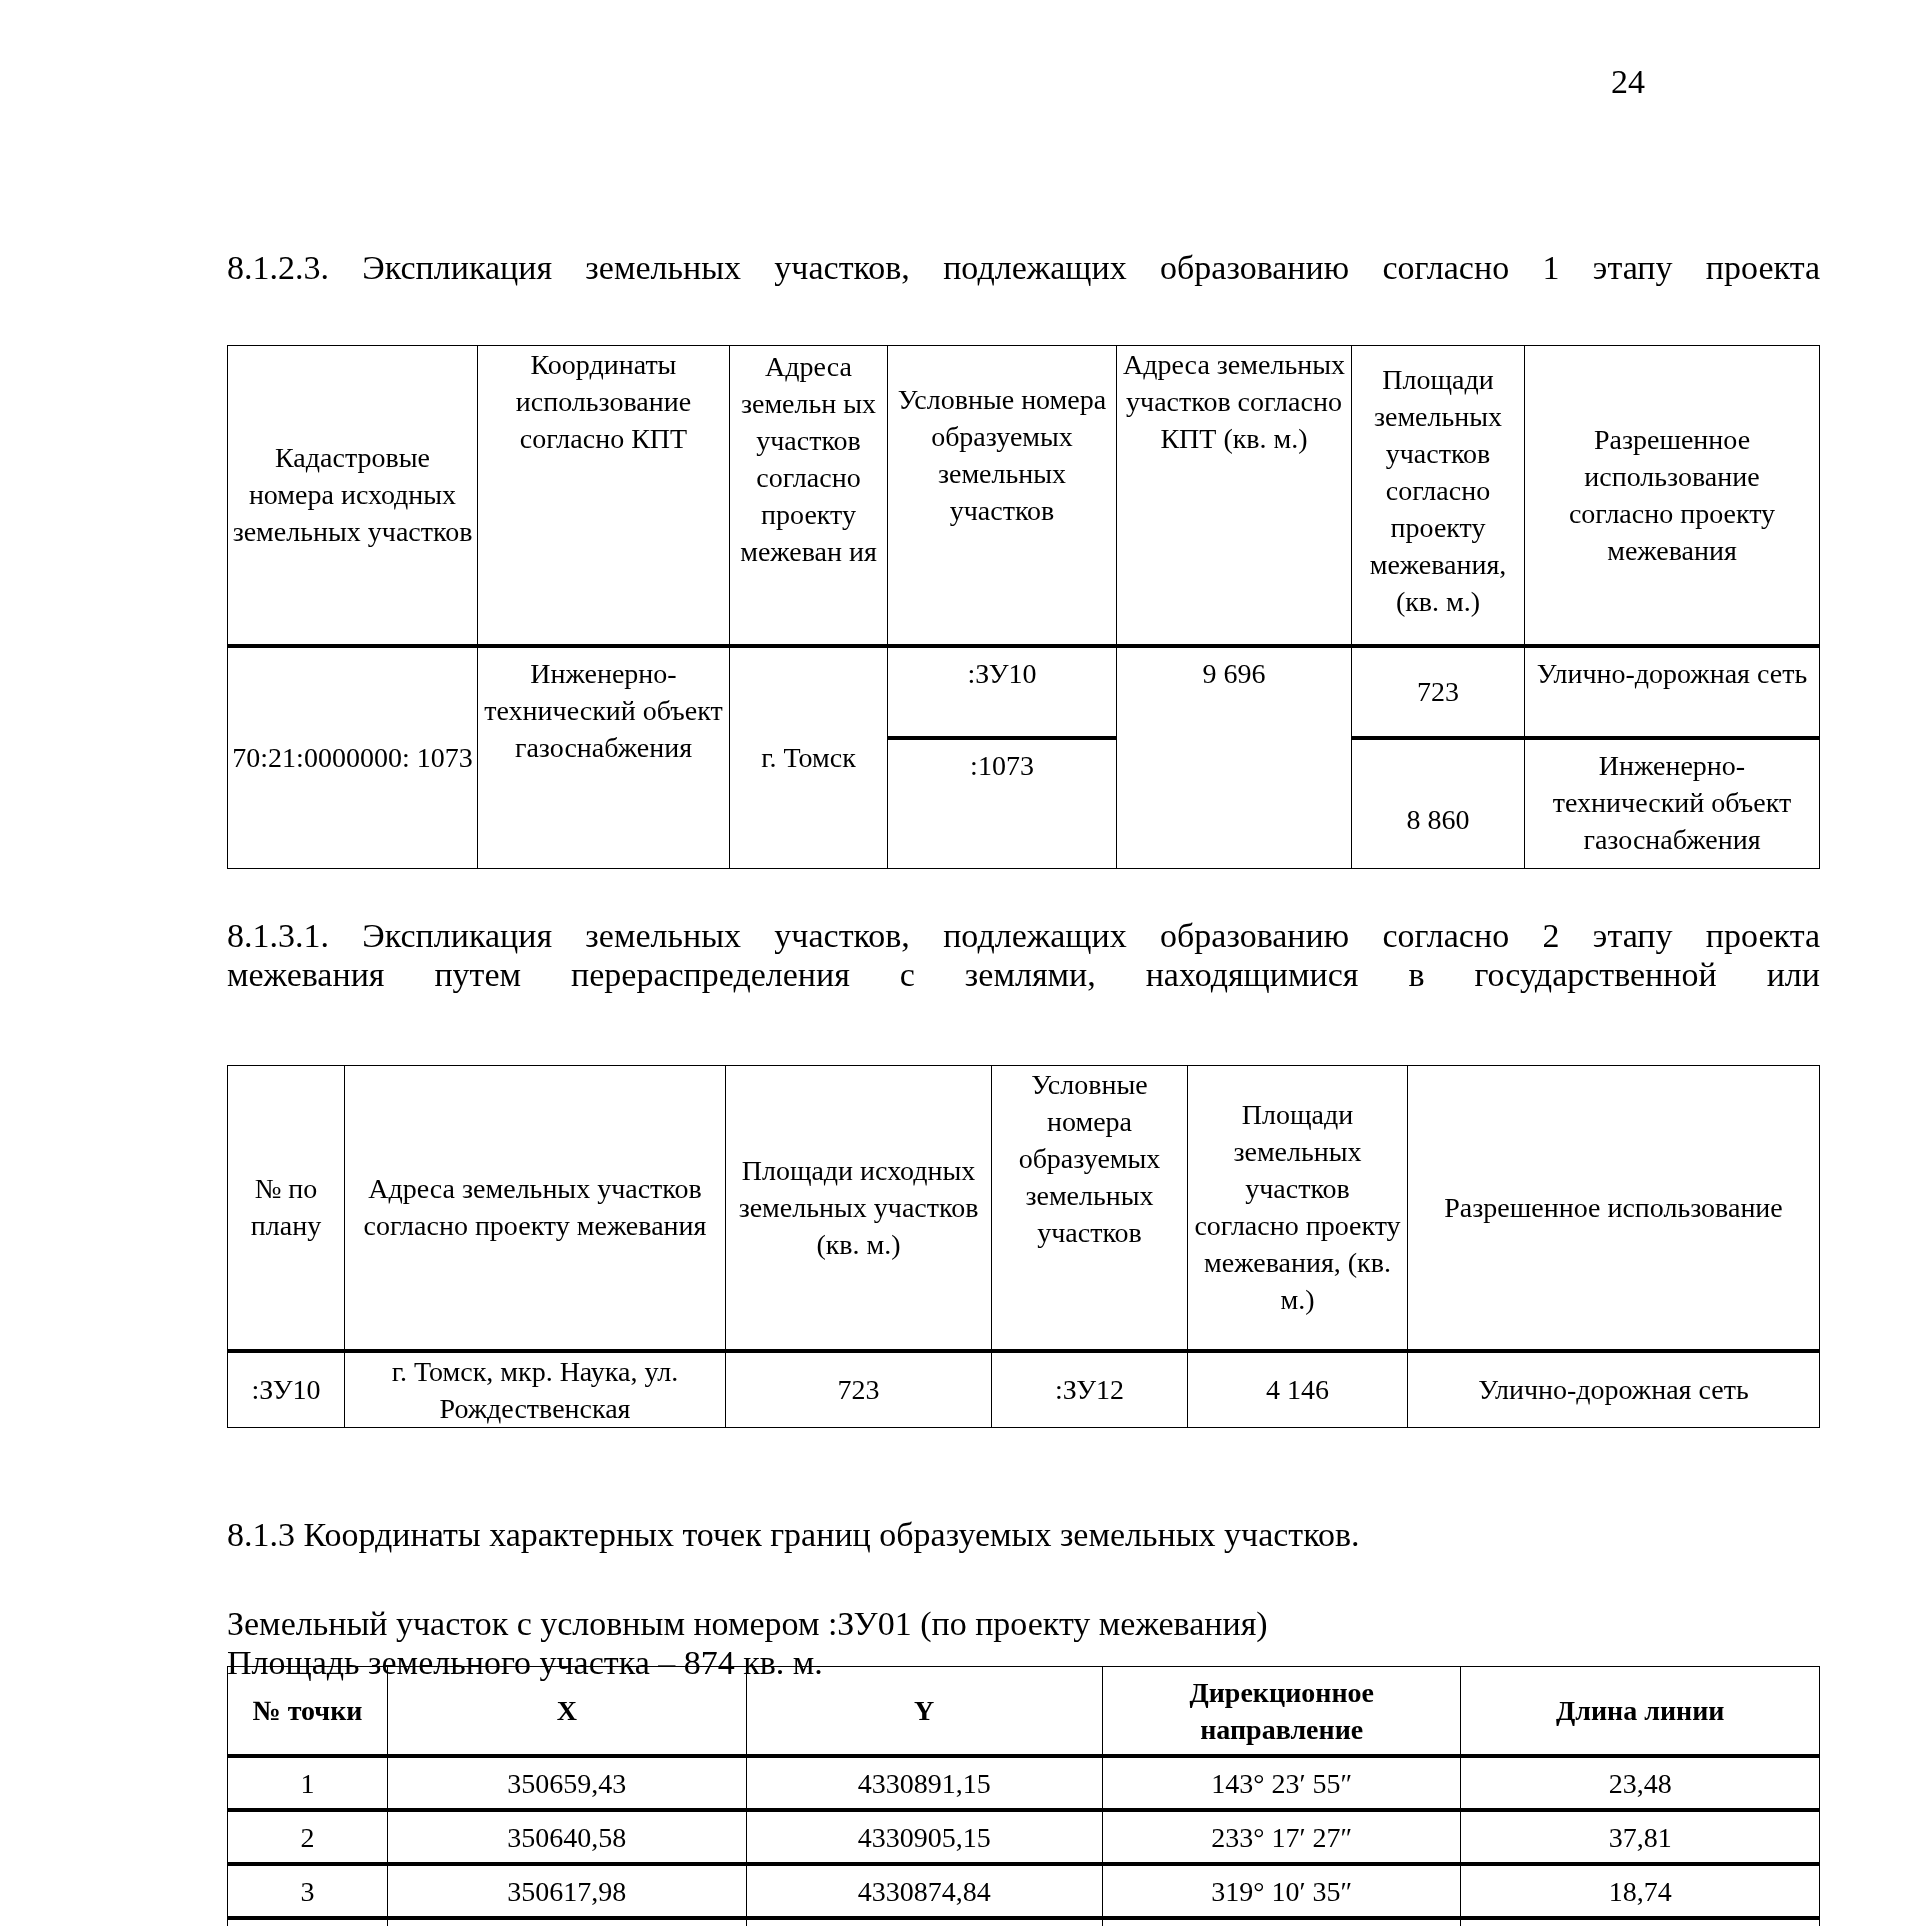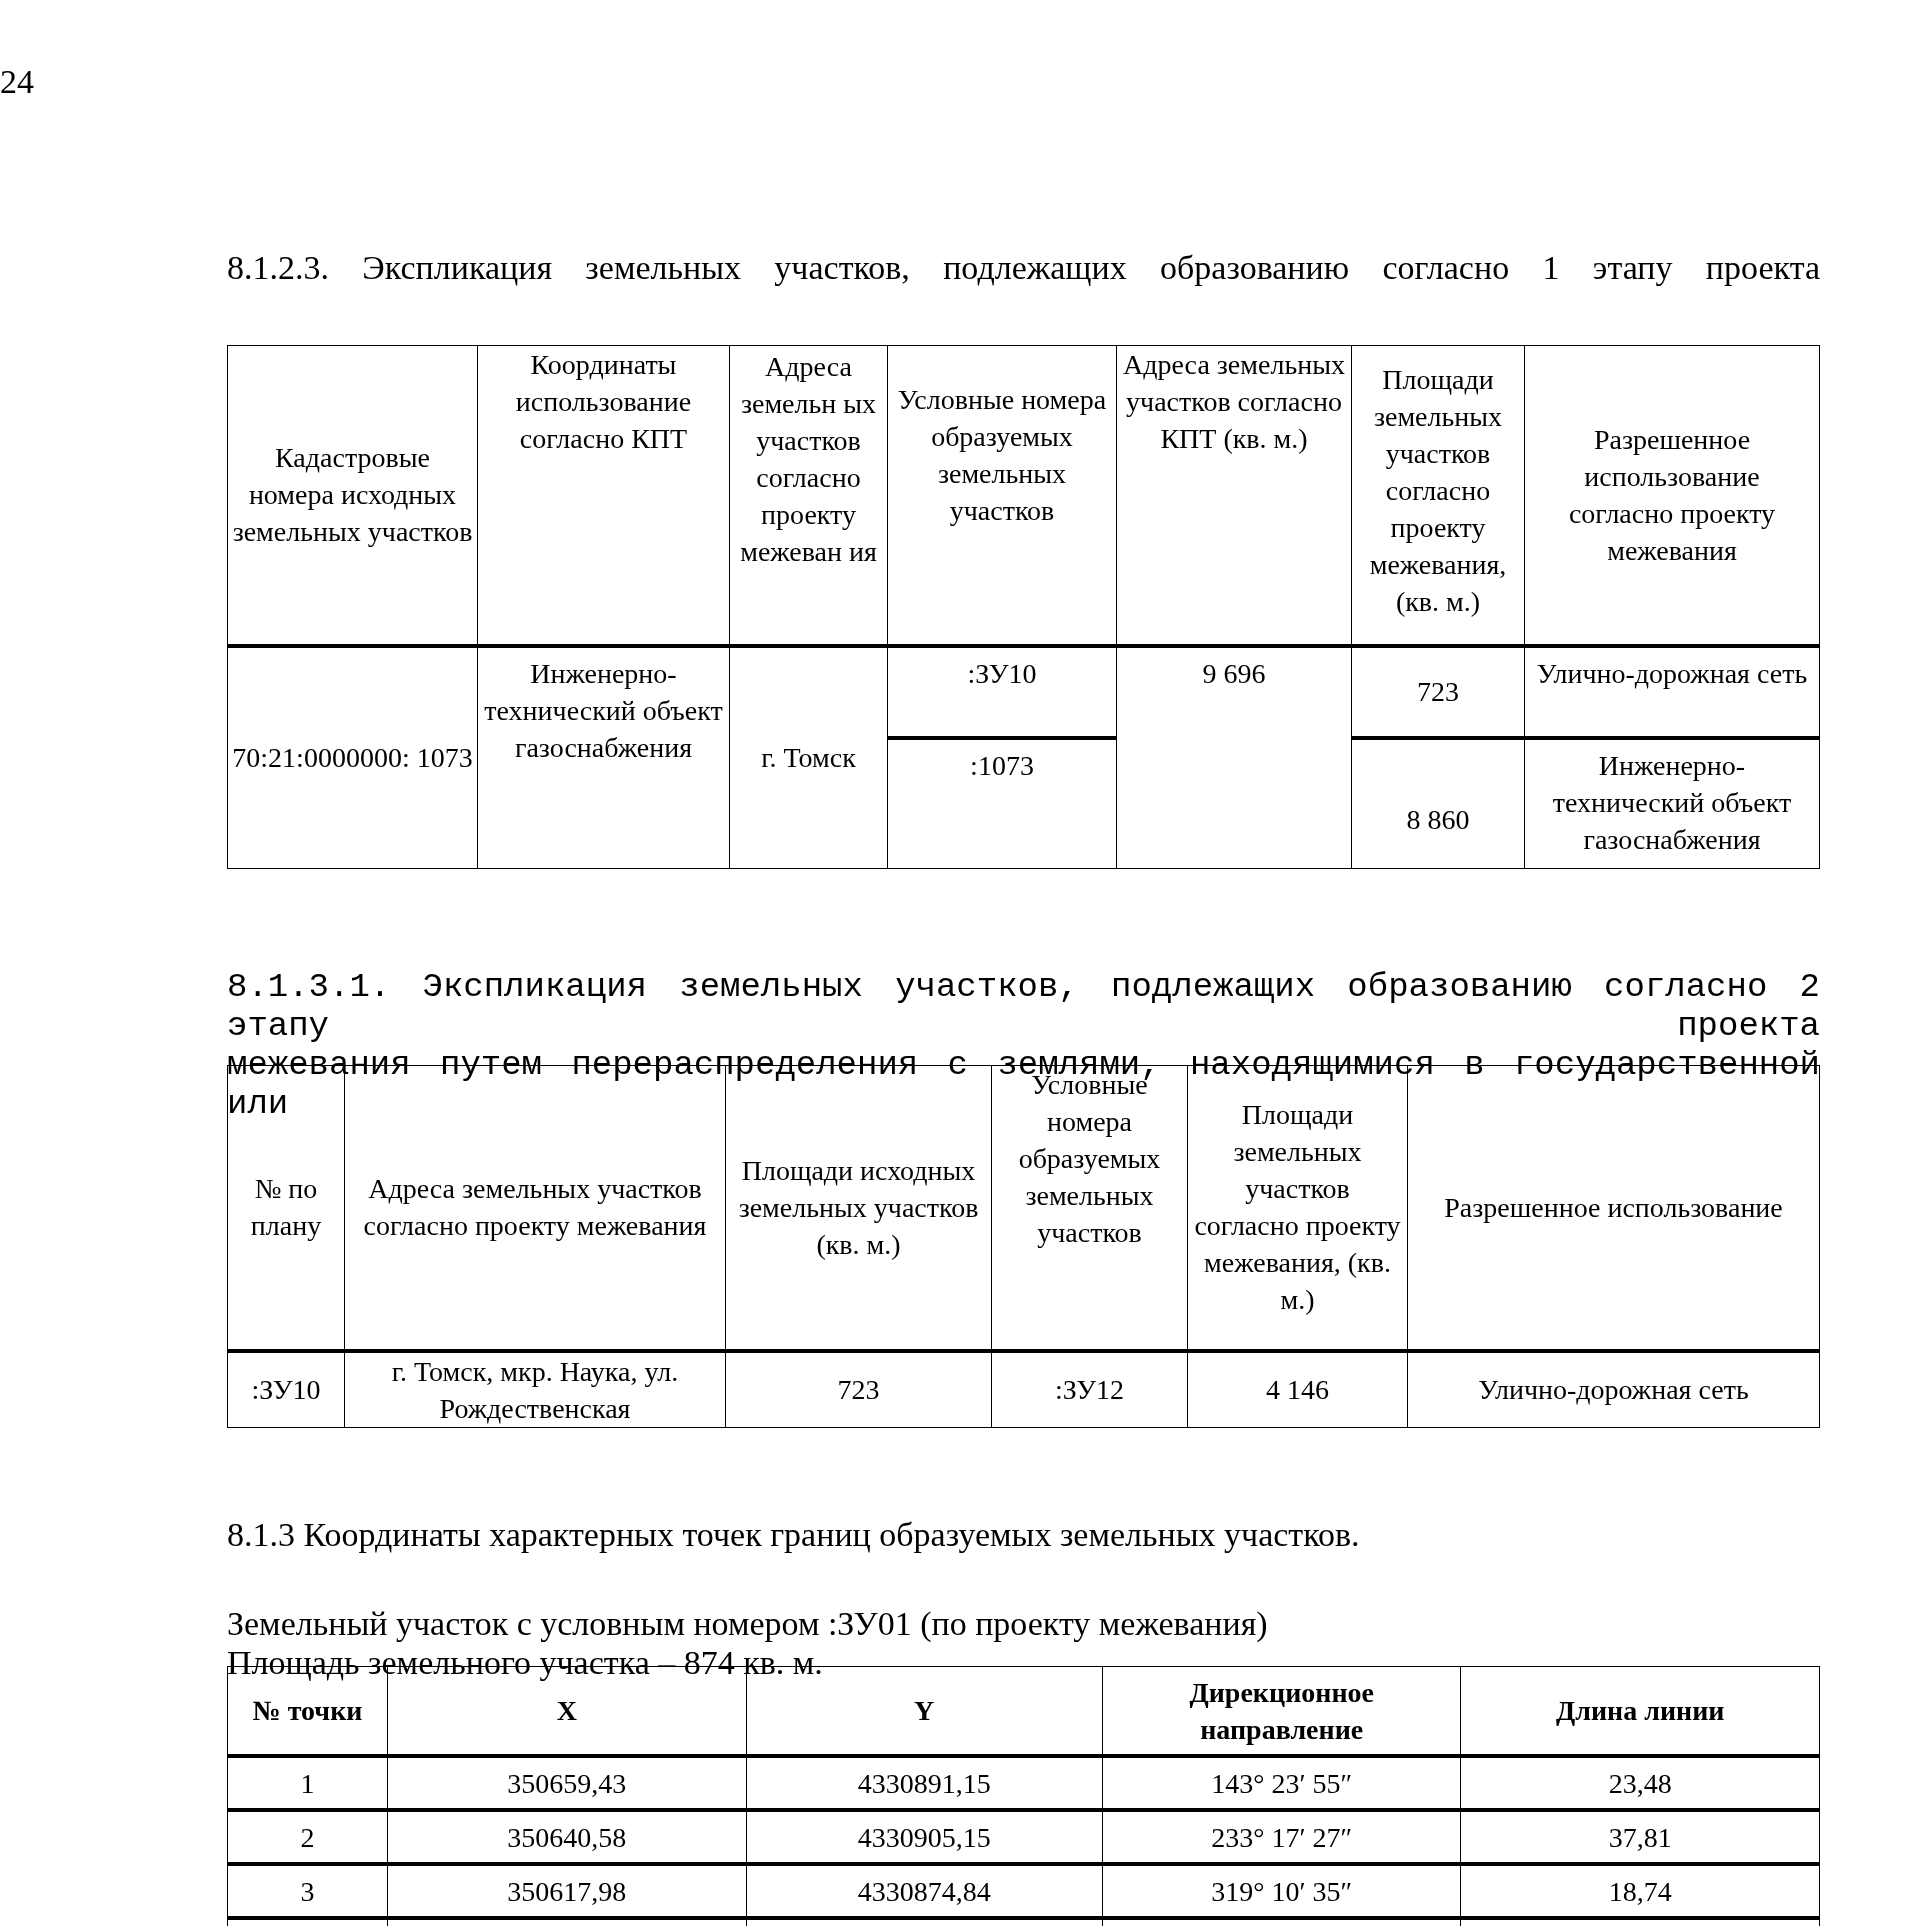--- a/index.html
+++ b/index.html
@@ -2,21 +2,21 @@
 <html style="font-size:6.2px"><head>
   <meta charset="utf-8">
   <style>
     html, body { margin: 0; padding: 0; background: #ffffff; }
     body {
       width: 1911px; height: 2703px; position: relative; overflow: hidden;
       font-family: "Liberation Serif", "DejaVu Serif", serif;
       color: #000000;
     }
     .page-number {
-      position: absolute; top: 65px; left: 0; width: 1645px; text-align: left;
+      position: absolute; top: 65px; left: 0; width: 1645px; text-align: right;
       font-size: 34px; line-height: 1;
     }
     .para {
       position: absolute; left: 227px; width: 1593px;
       font-size: 34px; line-height: 39px; text-align: justify;
       text-align-last: left;
       margin-top: 38px;
     }
     .line { display: block; }
     .just { text-align: justify; text-align-last: justify; }
@@ -73,21 +73,21 @@
     <td class="thickTop" style="padding-top:7.7px;">Улично-дорожная сеть</td>
   </tr>
   <tr style="height:131px;">
     <td class="thickTop" style="padding-top:7.7px;">:1073</td>
     <td class="mid thickTop" style="padding-top:31px;">8 860</td>
     <td class="thickTop" style="padding-top:7.7px;">Инженерно-технический объект газоснабжения</td>
   </tr>
 </tbody>
   </table>
 
-<div class="para" style="top:930px;font-family:Liberation Mono, monospace;">
+<div class="para" style="top:878px;">
   <span class="line just">8.1.3.1. Экспликация земельных участков, подлежащих образованию согласно 2 этапу проекта</span>
   <span class="line just">межевания путем перераспределения с землями, находящимися в государственной или</span>
 </div>
 
 <table style="top:1065px;">
   <colgroup>
     <col style="width:117px">
       <col style="width:381px">
       <col style="width:266px">
     <col style="width:196px">

